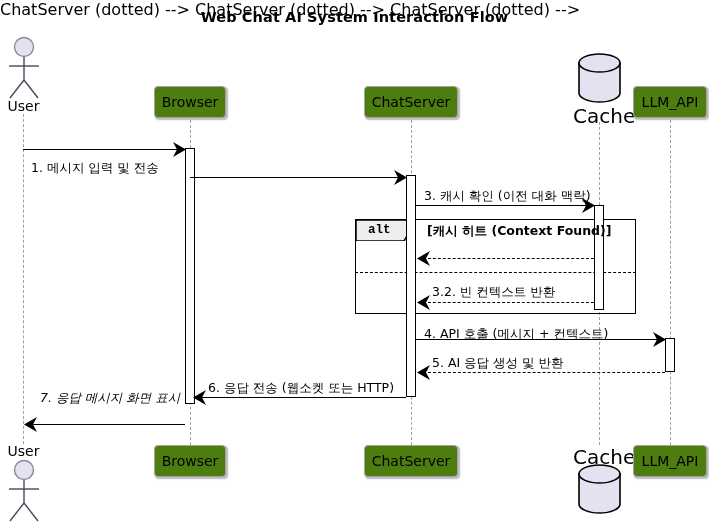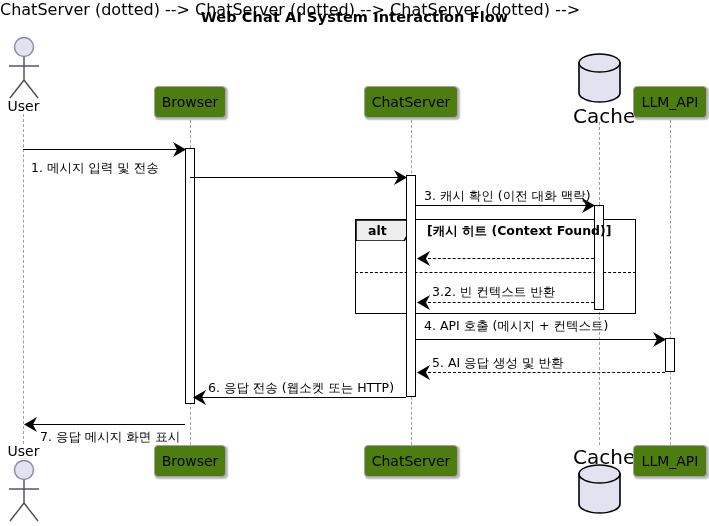--- a/index.html
+++ b/index.html
@@ -230,21 +230,21 @@
     <span>LLM_API</span>
   </div>
 
   
   <div class="frag-box" style="left:355px; top:219px; width:281px; height:95px;"></div>
 
   
   <svg class="frag-tab" style="left:356px; top:220px;" width="60" height="21" viewBox="0 0 60 21">
     <path d="M0,0 L60,0 L48,21 L0,21 Z" fill="#EEEEEE" stroke="#000000" stroke-width="1.5"></path>
   </svg>
-  <div class="frag-tab-label" style="left:368px; top:223px;">alt</div>
+  <div class="frag-tab-label" style="left:368px; top:223px;font-family:Liberation Mono, monospace;">alt</div>
 
   
   <div class="frag-guard" style="left:427px; top:223px;">[캐시 히트 (Context Found)]</div>
 
   
   <div class="frag-divider" style="left:355px; top:272px; width:281px;"></div>
 
   
 
   
@@ -282,40 +282,40 @@
   </svg>
 
    ChatServer (dotted) --&gt;
   <div class="msg-label" style="left:432px; top:284px;">3.2. 빈 컨텍스트 반환</div>
   <div class="msg-line dotted" style="left:423px; top:302px; width:171px;"></div>
   <svg class="arrowhead" style="left:416px; top:295px;" width="14" height="15" viewBox="0 0 14 15">
     <path d="M14,0 L1,7.5 L14,15 L10,7.5 Z" fill="#000000"></path>
   </svg>
 
   
-  <div class="msg-label" style="left:424px; top:318px;">4. API 호출 (메시지 + 컨텍스트)</div>
+  <div class="msg-label" style="left:424px; top:326px;">4. API 호출 (메시지 + 컨텍스트)</div>
   <div class="msg-line" style="left:416px; top:339px; width:249px;"></div>
   <svg class="arrowhead" style="left:653px; top:332px;" width="14" height="15" viewBox="0 0 14 15">
     <path d="M0,0 L13,7.5 L0,15 L4,7.5 Z" fill="#000000"></path>
   </svg>
 
    ChatServer (dotted) --&gt;
   <div class="msg-label" style="left:432px; top:355px;">5. AI 응답 생성 및 반환</div>
   <div class="msg-line dotted" style="left:423px; top:372px; width:242px;"></div>
   <svg class="arrowhead" style="left:416px; top:365px;" width="14" height="15" viewBox="0 0 14 15">
     <path d="M14,0 L1,7.5 L14,15 L10,7.5 Z" fill="#000000"></path>
   </svg>
 
   
   <div class="msg-label" style="left:208px; top:380px;">6. 응답 전송 (웹소켓 또는 HTTP)</div>
   <div class="msg-line" style="left:199px; top:397px; width:207px;"></div>
   <svg class="arrowhead" style="left:192px; top:390px;" width="14" height="15" viewBox="0 0 14 15">
     <path d="M14,0 L1,7.5 L14,15 L10,7.5 Z" fill="#000000"></path>
   </svg>
 
   
-  <div class="msg-label" style="left:40px; top:429px;">7. 응답 메시지 화면 표시</div>
+  <div class="msg-label" style="left:40px; top:390px;font-style:italic;">7. 응답 메시지 화면 표시</div>
   <div class="msg-line" style="left:32px; top:424px; width:153px;"></div>
   <svg class="arrowhead" style="left:23px; top:417px;" width="14" height="15" viewBox="0 0 14 15">
     <path d="M14,0 L1,7.5 L14,15 L10,7.5 Z" fill="#000000"></path>
   </svg>
 
 </div>
 
 </body></html>

